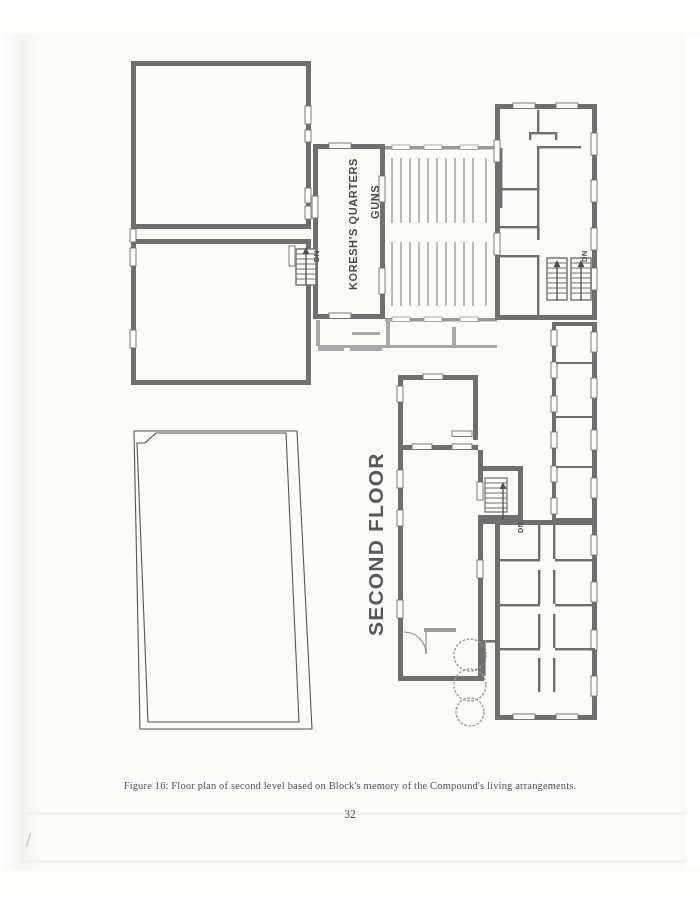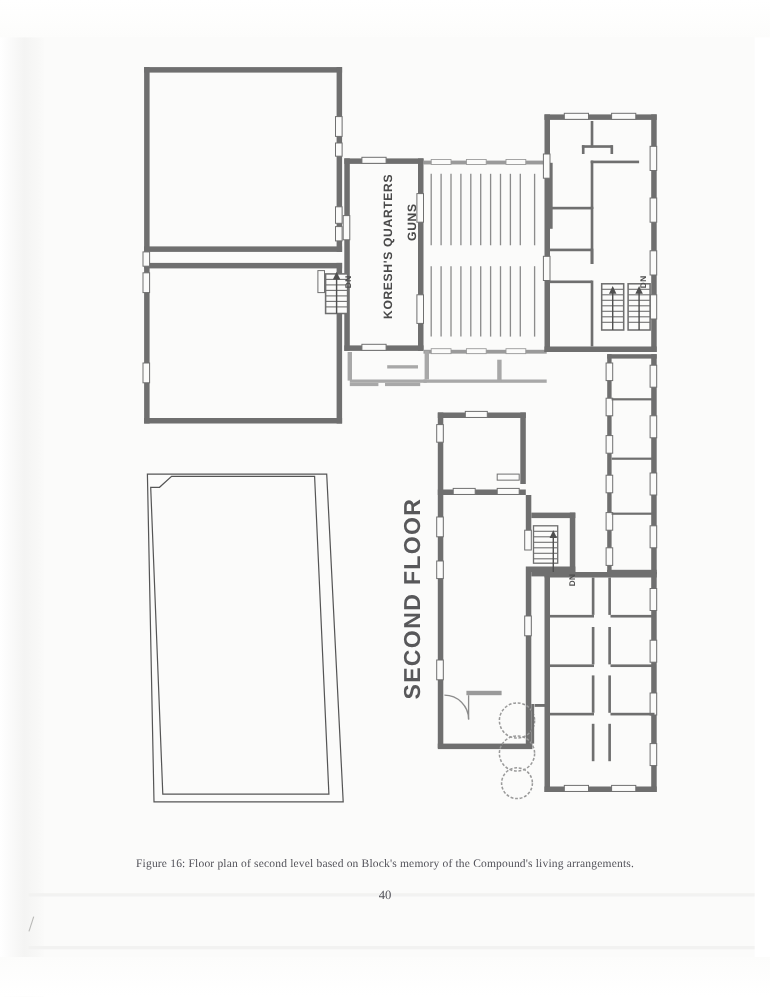--- a/index.html
+++ b/index.html
@@ -466,15 +466,15 @@
   <div class="rot-label" id="label-guns">GUNS</div>
 
   <div class="dn-label" id="dn-left">DN</div>
 
   <div class="dn-label" id="dn-right">DN</div>
 
   <div class="dn-label" id="dn-center">DN</div>
 
   <div id="caption">Figure 16: Floor plan of second level based on Block's memory of the Compound's living arrangements.</div>
 
-  <div id="folio">40</div>
+  <div id="folio">32</div>
 
 </div>
 
 </body></html>

